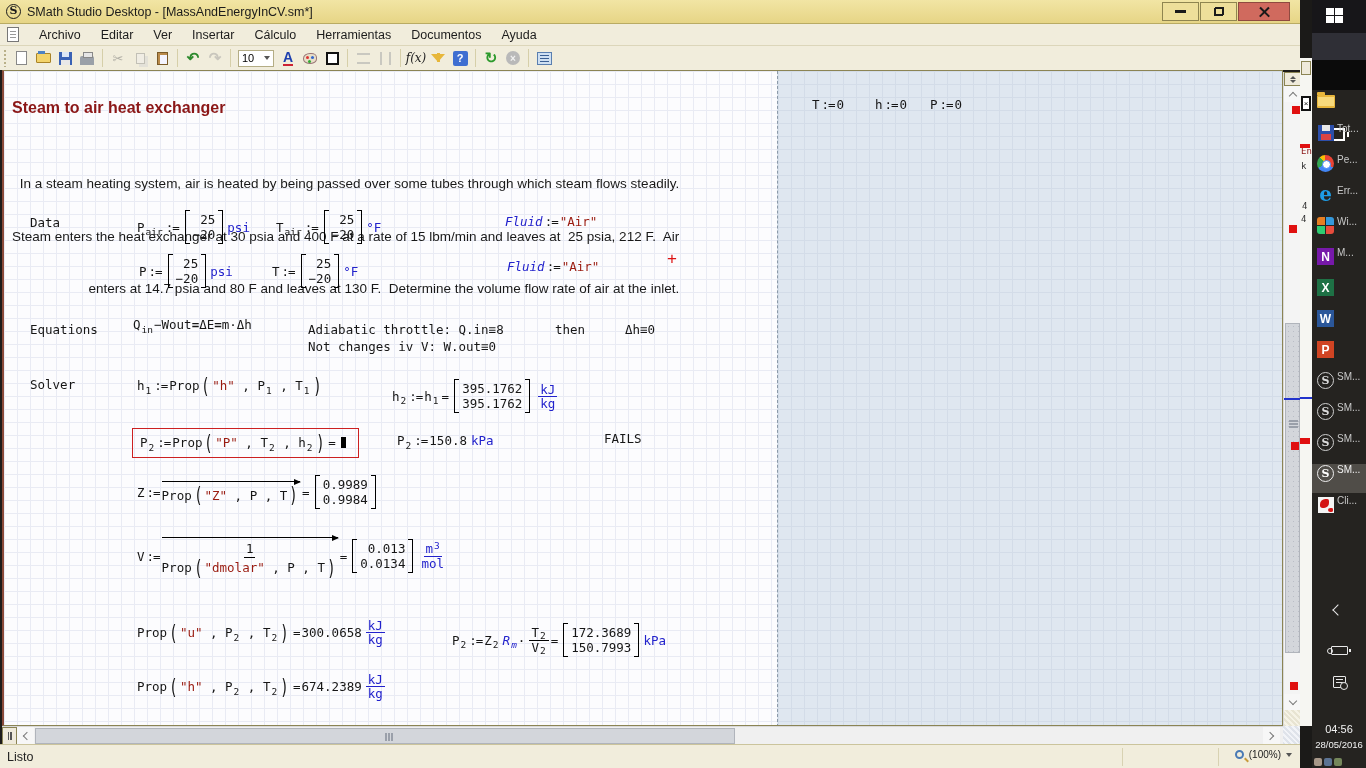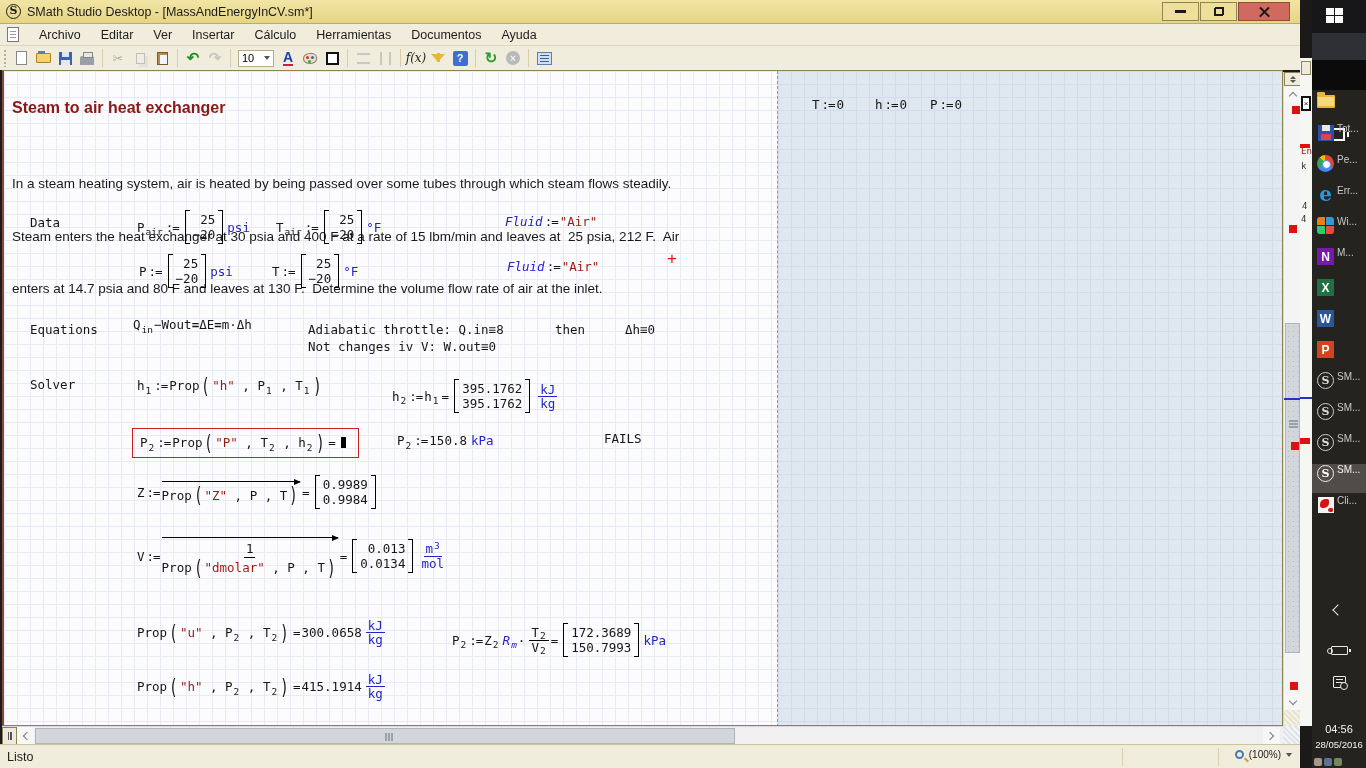--- a/index.html
+++ b/index.html
@@ -74,21 +74,21 @@
   #canvas { position:absolute; left:2px; top:70px; width:1281px; height:656px;
     border:1px solid #8b8454; border-left:2px solid #8a4a3a; overflow:hidden;
     background-color:#fcfcfe;
     background-image:linear-gradient(#e9ebf4 1px, transparent 1px), linear-gradient(90deg,#e9ebf4 1px, transparent 1px);
     background-size:13px 13px; }
   #offpage { position:absolute; left:773px; top:0; width:508px; height:656px;
     border-left:1px dashed #8b99a8;
     background-color:#dfe7f0;
     background-image:linear-gradient(#d3dce8 1px, transparent 1px), linear-gradient(90deg,#d3dce8 1px, transparent 1px);
     background-size:13px 13px; }
-  .abs { position:absolute; }
+  .abs { position:absolute;text-align:right; }
 
   #doc-title { left:8px; top:28px; font-size:16px; font-weight:bold; color:#8b1717; }
   #doc-para { left:8px; top:69px; font-size:13.5px; color:#191919; line-height:17.5px; white-space:pre; }
 
   .mono { font-family:"DejaVu Sans Mono", monospace; font-size:12.5px; color:#161616; }
   .math { position:absolute; font-family:"DejaVu Sans Mono", monospace; font-size:12.5px; color:#161616;
     display:flex; align-items:center; white-space:pre; }
   .sub { font-size:9.5px; position:relative; top:4.5px; margin:0 1px; }
   .unit { color:#2222cc; }
   .str { color:#9a1b10; }
@@ -390,21 +390,21 @@
 
     <div class="math" style="left:133px; top:548px;">
       <span>Prop</span><span class="lp">(</span><span class="str">"u"</span><span> , </span><span>P</span><span class="sub">2</span><span> , </span><span>T</span><span class="sub">2</span><span class="rp">)</span><span class="op">=</span><span>300.0658</span><span class="frac unit"><span class="num">kJ</span><span>kg</span></span>
     </div>
 
     <div class="math" style="left:448px; top:552px;">
       <span>P</span><span class="sub">2</span><span class="op">:=</span><span>Z</span><span class="sub">2</span><span class="fnblue" style="margin-left:3px;">R</span><span class="sub fnblue">m</span><span>·</span><span class="frac" style="color:#161616;"><span class="num" style="border-color:#000;"><span>T</span><span class="sub" style="top:2px;">2</span></span><span><span>V</span><span class="sub" style="top:2px;">2</span></span></span><span class="op">=</span><span class="mat"><span class="b l"></span><span class="col"><span>172.3689</span><span>150.7993</span></span><span class="b r"></span></span><span class="unit">kPa</span>
     </div>
 
     <div class="math" style="left:133px; top:602px;">
-      <span>Prop</span><span class="lp">(</span><span class="str">"h"</span><span> , </span><span>P</span><span class="sub">2</span><span> , </span><span>T</span><span class="sub">2</span><span class="rp">)</span><span class="op">=</span><span>415.1914</span><span class="frac unit"><span class="num">kJ</span><span>kg</span></span>
+      <span>Prop</span><span class="lp">(</span><span class="str">"h"</span><span> , </span><span>P</span><span class="sub">2</span><span> , </span><span>T</span><span class="sub">2</span><span class="rp">)</span><span class="op">=</span><span>674.2389</span><span class="frac unit"><span class="num">kJ</span><span>kg</span></span>
     </div>
 
     <div class="math" style="left:808px; top:26px;">
       <span>T</span><span class="op">:=</span><span>0</span>
     </div>
     <div class="math" style="left:871px; top:26px;">
       <span>h</span><span class="op">:=</span><span>0</span>
     </div>
     <div class="math" style="left:926px; top:26px;">
       <span>P</span><span class="op">:=</span><span>0</span>

